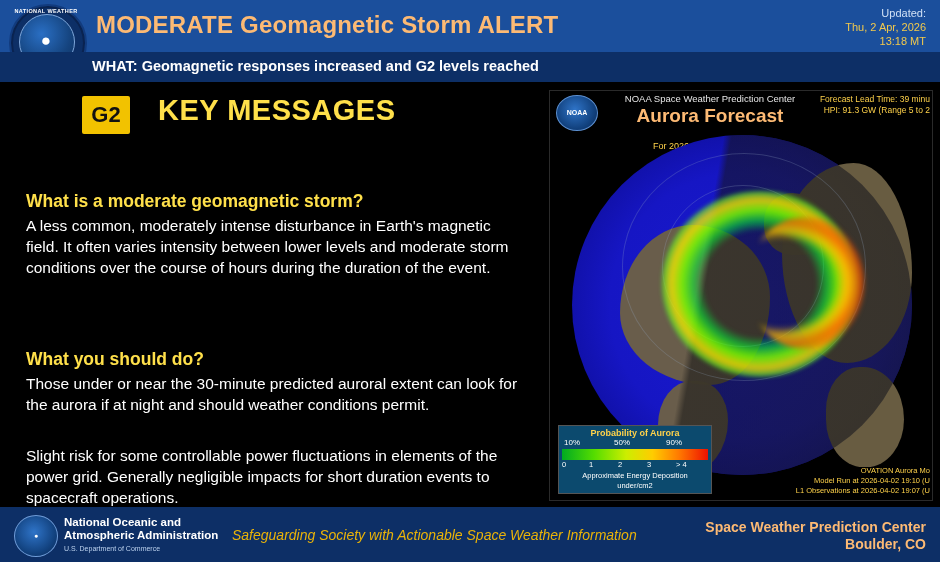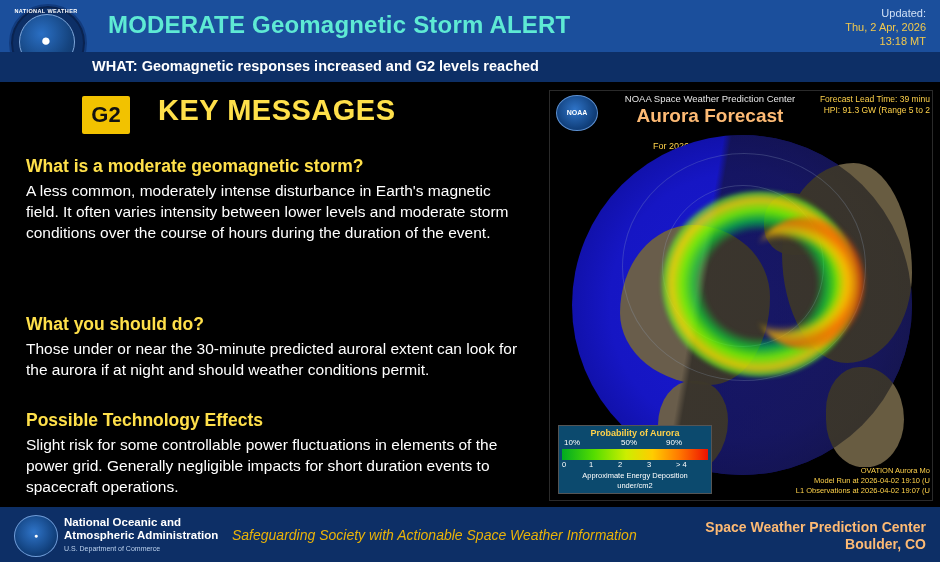--- a/index.html
+++ b/index.html
@@ -27,24 +27,23 @@
     left: 0; top: 0;
     width: 940px;
     height: 52px;
     background: #1b4f9c;
   }
   .header-title {
     position: absolute;
     left: 96px;
     top: 11px;
     font-size: 24px;
-    color: #5eead4;
+    color: #fdba74;
     font-weight: bold;
     letter-spacing: 0.2px;
-    margin-left: 12px;
   }
   .header-title .moderate {
     font-weight: bold;
   }
   .header-updated {
     position: absolute;
     right: 14px;
     top: 6px;
     width: 180px;
     text-align: right;
@@ -148,20 +147,21 @@
     color: #ffe04a;
     font-size: 29px;
     font-weight: bold;
     letter-spacing: 0.5px;
   }
 
   .section {
     position: absolute;
     left: 26px;
     width: 500px;
+    margin-top: 35px;
   }
   .section .s-head {
     color: #ffe04a;
     font-size: 17.5px;
     font-weight: bold;
     margin-bottom: 3px;
   }
   .section .s-body {
     color: #ffffff;
     font-size: 15.5px;
@@ -308,21 +308,21 @@
   }
   .legend .l-ticks {
     position: relative;
     height: 11px;
     color: #ffffff;
     font-size: 8px;
     text-align: right;
   }
   .legend .l-ticks span { position: absolute; }
   .legend .t10 { left: 2px; }
-  .legend .t50 { left: 59px; }
+  .legend .t50 { left: 52px; }
   .legend .t90 { left: 104px; }
   .legend .bar {
     height: 11px;
     background: linear-gradient(to right, #00aa22 0%, #55dd00 22%, #ccee00 44%, #ffcc00 62%, #ff7a00 80%, #ee1100 100%);
   }
   .legend .l-nums {
     position: relative;
     height: 10px;
     color: #ffffff;
     font-size: 7.5px;
@@ -441,21 +441,20 @@
       <div class="s-head">What is a moderate geomagnetic storm?</div>
       <div class="s-body">A less common, moderately intense disturbance in Earth's magnetic field. It often varies intensity between lower levels and moderate storm conditions over the course of hours during the duration of the event.</div>
     </div>
 
     <div class="section" id="sec1">
       <div class="s-head">What you should do?</div>
       <div class="s-body">Those under or near the 30-minute predicted auroral extent can look for the aurora if at night and should weather conditions permit.</div>
     </div>
 
     <div class="section" id="sec2">
-      <div class="s-head">Possible Technology Effects</div>
       <div class="s-body">Slight risk for some controllable power fluctuations in elements of the power grid. Generally negligible impacts for short duration events to spacecraft operations.</div>
     </div>
 
     <div class="figure">
       <div class="fig-noaa-logo">NOAA</div>
       <div class="fig-center-title">
         <div class="l1">NOAA Space Weather Prediction Center</div>
         <div class="l2">Aurora Forecast</div>
         <div class="l3">For 2026-04-02 19:49 (UTC)</div>
       </div>

